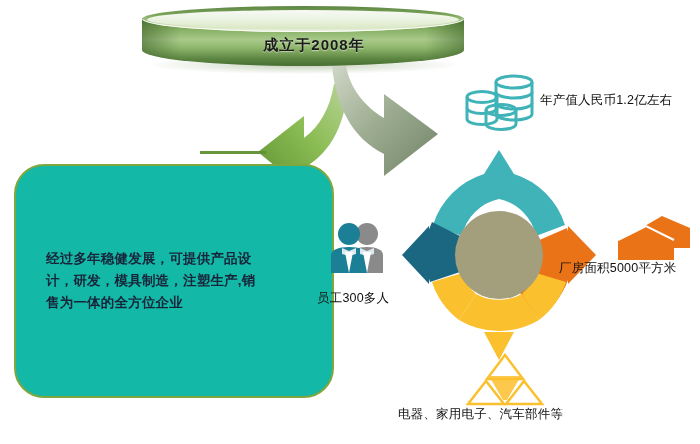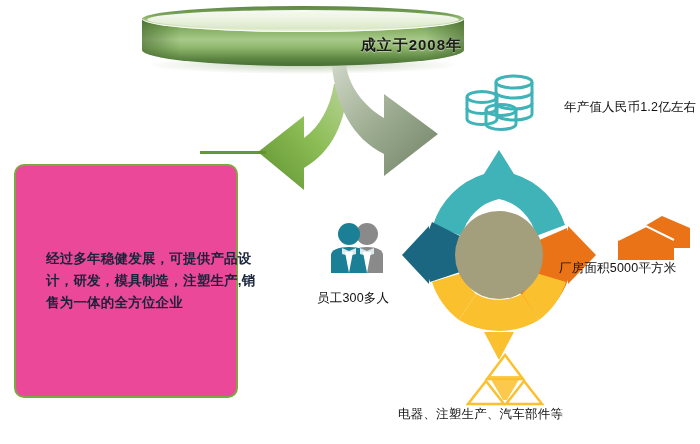--- a/index.html
+++ b/index.html
@@ -76,24 +76,24 @@
     position: absolute;
     left: 6px;
     top: 50px;
     width: 310px;
     height: 18px;
     border-radius: 50%;
     background: radial-gradient(ellipse at center, rgba(90,125,60,0.35) 0%, rgba(255,255,255,0) 72%);
   }
   .cyl-label {
     position: absolute;
-    left: 0;
+    left: 12px;
     top: 30px;
     width: 320px;
-    text-align: right;
+    text-align: center;
     font-size: 15px;
     font-weight: bold;
     color: #1a1a1a;
     letter-spacing: 1px;
     text-shadow: 0 1px 1px rgba(255,255,255,0.5);
   }
 
   
   .arrow-left-svg {
     position: absolute;
@@ -108,25 +108,25 @@
     top: 62px;
     width: 130px;
     height: 125px;
   }
 
   
   .textbox {
     position: absolute;
     left: 14px;
     top: 164px;
-    width: 224px;
+    width: 320px;
     height: 234px;
     border: 2px solid #7fa73f;
-    border-radius: 10px;
-    background: #ec4899;
+    border-radius: 30px;
+    background: #14b8a6;
     box-sizing: border-box;
   }
   .textbox-text {
     position: absolute;
     left: 30px;
     top: 82px;
     width: 216px;
     font-size: 13.5px;
     font-weight: bold;
     line-height: 22px;
@@ -174,21 +174,21 @@
   }
 
   
   .lbl {
     position: absolute;
     font-size: 12.5px;
     color: #111111;
     white-space: nowrap;
     letter-spacing: 0.2px;
   }
-  .lbl-coins   { left: 540px; top: 99px; margin-left: 24px; }
+  .lbl-coins   { left: 540px; top: 92px; }
   .lbl-people  { left: 317px; top: 290px; }
   .lbl-factory { left: 559px; top: 260px; }
   .lbl-products{ left: 398px; top: 406px; }
 </style>
 </head>
 <body>
 
 <div id="infographic">
 
   <div class="cylinder">
@@ -323,15 +323,15 @@
   <div class="lbl lbl-factory">厂房面积5000平方米</div>
 
   <svg class="triangle-icon" viewBox="0 0 80 54">
     <g fill="none" stroke="#fbc02d" stroke-width="2.5">
       <path d="M40,3 L58,27 L22,27 Z"></path>
       <path d="M21,29 L39,52 L3,52 Z"></path>
       <path d="M59,29 L77,52 L41,52 Z"></path>
     </g>
     <path d="M24,24 L56,24 L42,48 L38,48 Z" fill="#fbc02d" opacity="0.85"></path>
   </svg>
-  <div class="lbl lbl-products">电器、注塑生产、汽车部件等</div>
+  <div class="lbl lbl-products">电器、家用电子、汽车部件等</div>
 
 </div>
 
 </body></html>

